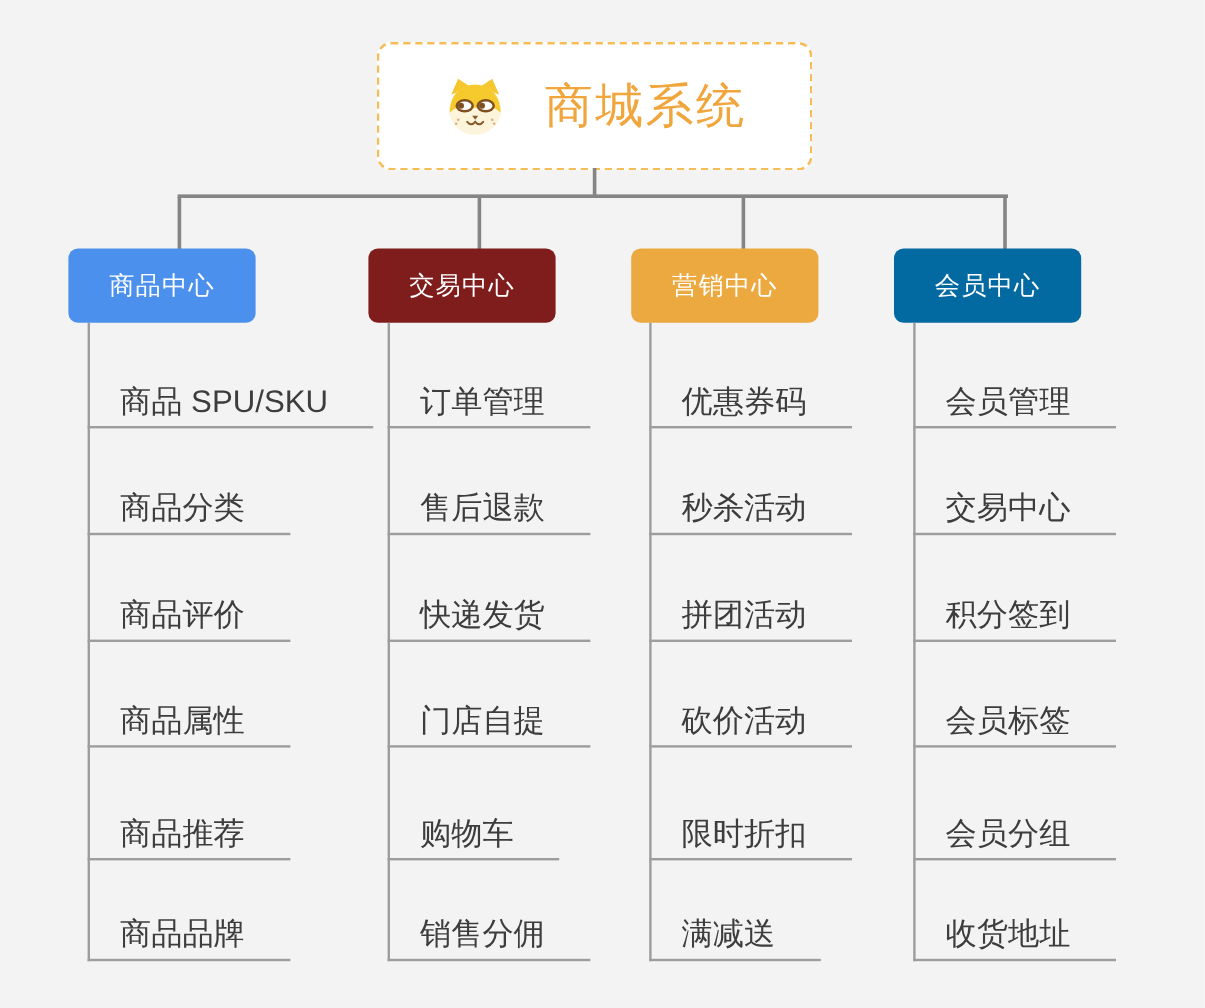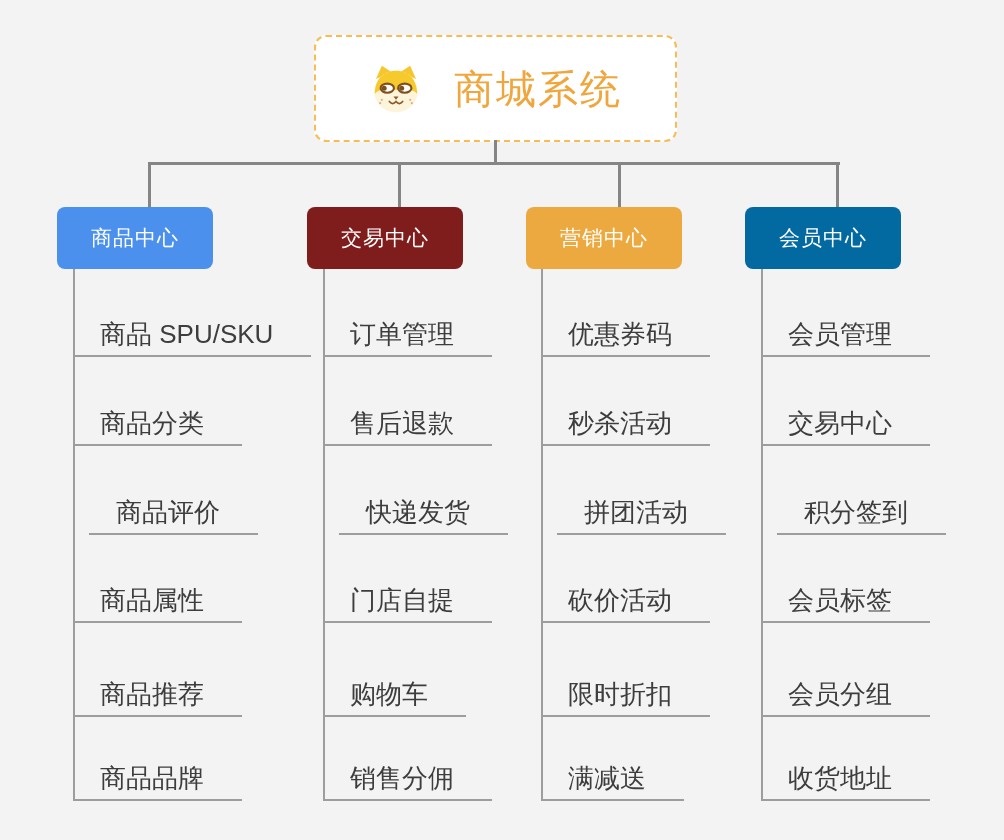--- a/index.html
+++ b/index.html
@@ -44,21 +44,21 @@
   .vline{position:absolute;left:0;top:0;width:2px;height:532px;background:#9D9D9D;}
   .leaf{
     position:absolute;left:0;height:44px;
     border-bottom:2px solid #9D9D9D;
     padding:0 38px 0 27px;
     display:flex;align-items:flex-end;
     box-sizing:content-box;
     white-space:nowrap;
   }
   .leaf span{font-size:26px;line-height:1;color:#3D3D3D;padding-bottom:8px;}
-  .row-0{top:42px;} .row-1{top:131px;} .row-2{top:220px;margin-left:16px;}
+  .row-0{top:42px;} .row-1{top:131px;} .row-2{top:220px;}
   .row-3{top:308px;} .row-4{top:402px;} .row-5{top:486px;}
 </style>
 </head>
 <body>
 
 <div class="canvas">
 
   <div class="root-node">
     <span class="dog">
       <svg width="54" height="50" viewBox="0 0 64 60" aria-hidden="true">

